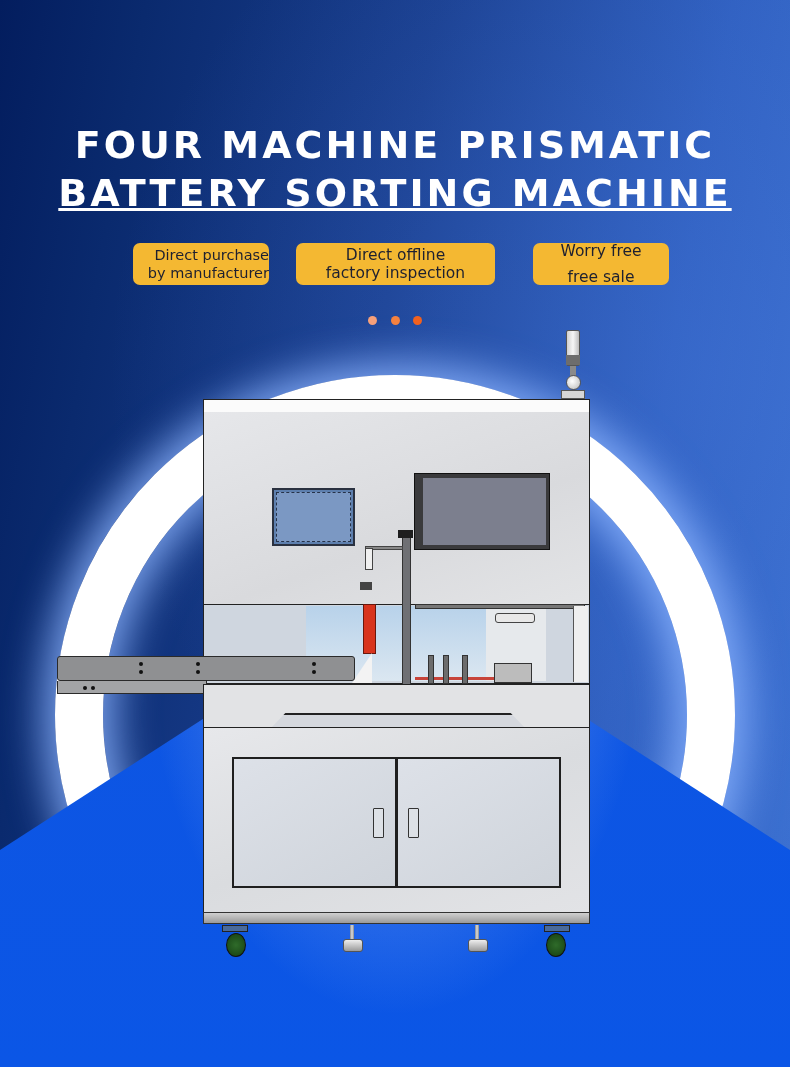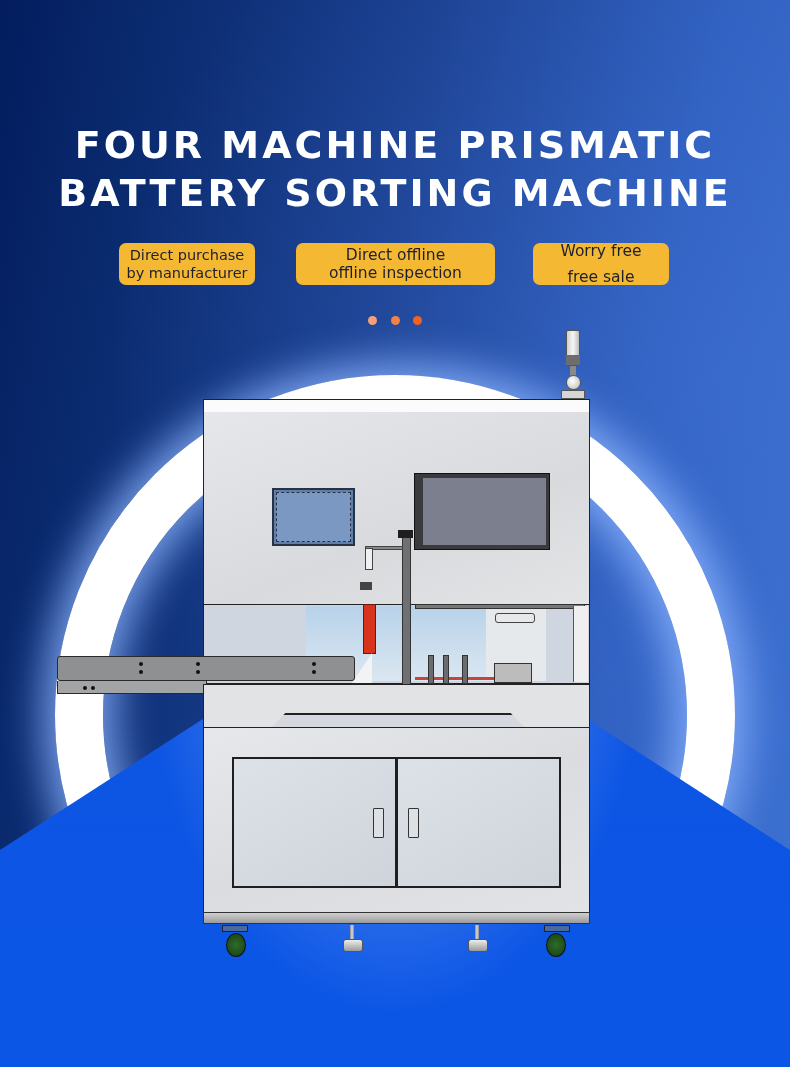--- a/index.html
+++ b/index.html
@@ -17,28 +17,28 @@
         background: linear-gradient(180deg, #5e8ff0 0%, #2f6ae6 30%, #0e55e2 55%, #0b56e6 100%);
         clip-path: polygon(0 850px, 395px 595px, 790px 850px, 790px 1067px, 0 1067px); }
   .floor-sheen { position: absolute; left: 0; top: 0; width: 790px; height: 1067px;
         background: radial-gradient(ellipse at 50% 620px, rgba(200,220,255,0.55), rgba(255,255,255,0) 45%);
         clip-path: polygon(0 850px, 395px 595px, 790px 850px, 790px 1067px, 0 1067px); }
 
   .title { position: absolute; left: 0; width: 790px; text-align: center; color: #ffffff;
            font-family: "DejaVu Sans", sans-serif; font-weight: bold; letter-spacing: 3px;
            font-size: 38px; line-height: 48px; }
   .title.l1 { top: 121px; }
-  .title.l2 { top: 169px; }
+  .title.l2 { top: 169px; text-decoration: underline; }
 
   .badges { position: absolute; top: 243px; left: 0; width: 790px; height: 42px; }
   .badge { position: absolute; top: 0; height: 42px; background: #f4b832; border-radius: 7px;
            color: #1e2030; font-family: "DejaVu Sans", sans-serif; font-size: 15.5px;
            line-height: 18px; text-align: center; display: flex; flex-direction: column;
            justify-content: center; }
-  .badge.b1 { left: 119px; width: 136px; font-size: 14.5px; }
+  .badge.b1 { left: 133px; width: 136px; font-size: 14.5px; align-items: flex-end; }
   .badge.b2 { left: 296px; width: 199px; }
   .badge.b3 { left: 533px; width: 136px; gap: 8px; }
 
   .dots { position: absolute; top: 316px; left: 368px; height: 10px; }
   .dot { position: absolute; top: 0; width: 9px; height: 9px; border-radius: 50%; }
 
   
   .machine { position: absolute; left: 0; top: 0; width: 790px; height: 1067px; }
   .m { position: absolute; box-sizing: border-box; }
   .top-cap { left: 203px; top: 399px; width: 387px; height: 14px; background: #fbfbfb; border: 1.5px solid #222; }
@@ -111,21 +111,21 @@
 <div class="title l1">FOUR MACHINE PRISMATIC</div>
 <div class="title l2">BATTERY SORTING MACHINE</div>
 
 <div class="badges">
   <div class="badge b1">
     <span>Direct purchase</span>
     <span>by manufacturer</span>
   </div>
   <div class="badge b2">
     <span>Direct offline</span>
-    <span>offline inspection</span>
+    <span>factory inspection</span>
   </div>
   <div class="badge b3">
     <span>Worry free</span>
     <span>free sale</span>
   </div>
 </div>
 
 <div class="dots">
   <span class="dot" style="left:0;background:#f6a07a"></span>
   <span class="dot" style="left:23px;background:#f4813f"></span>

